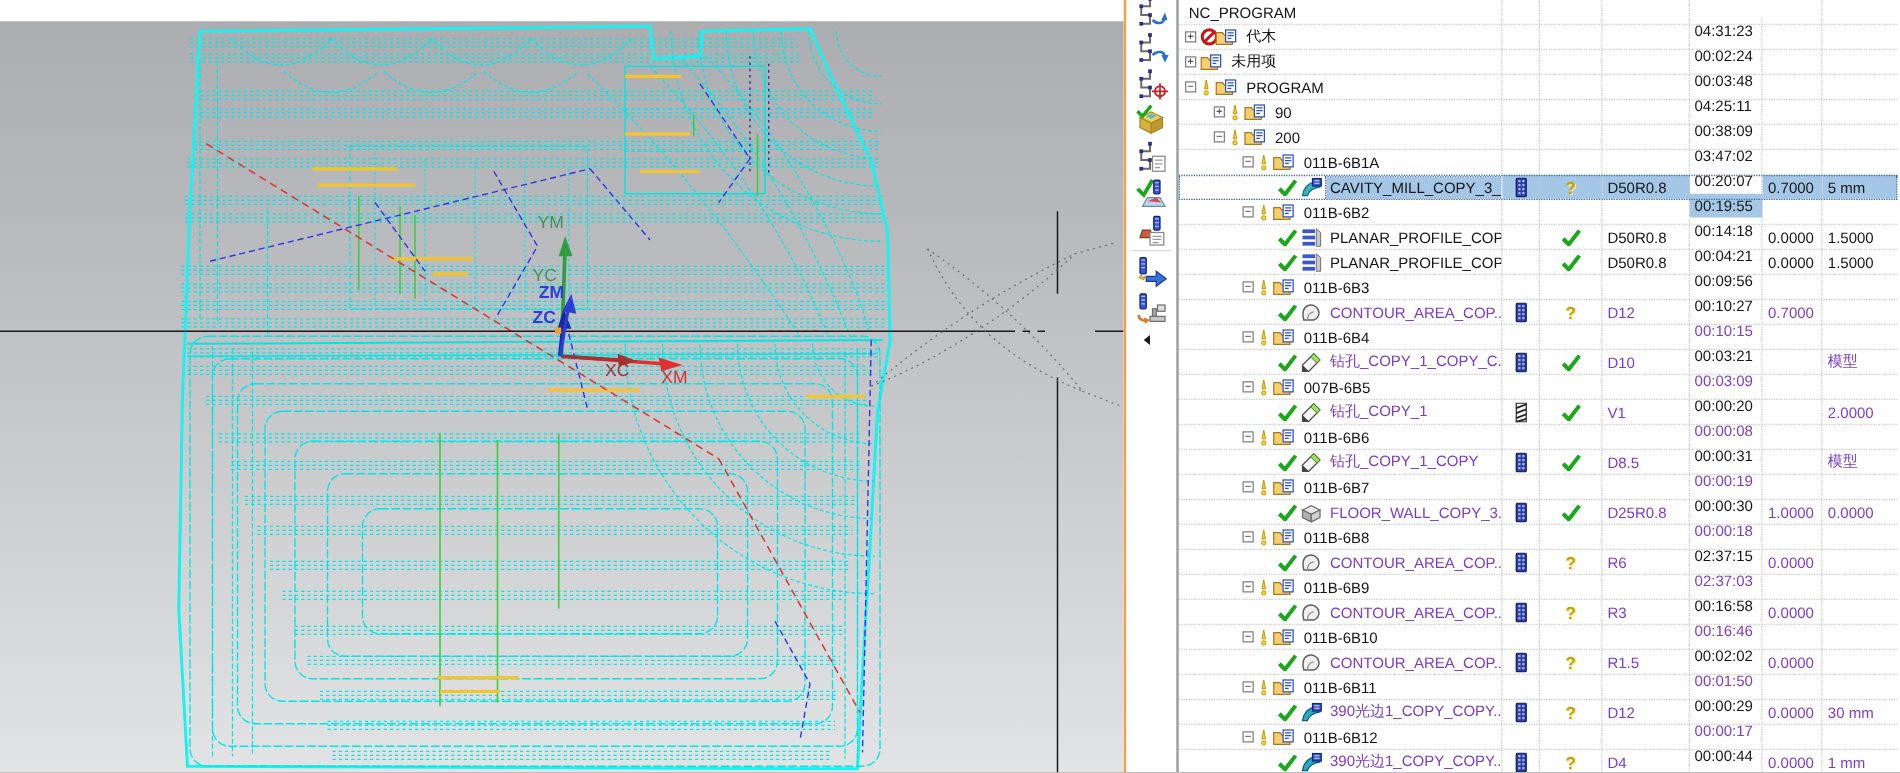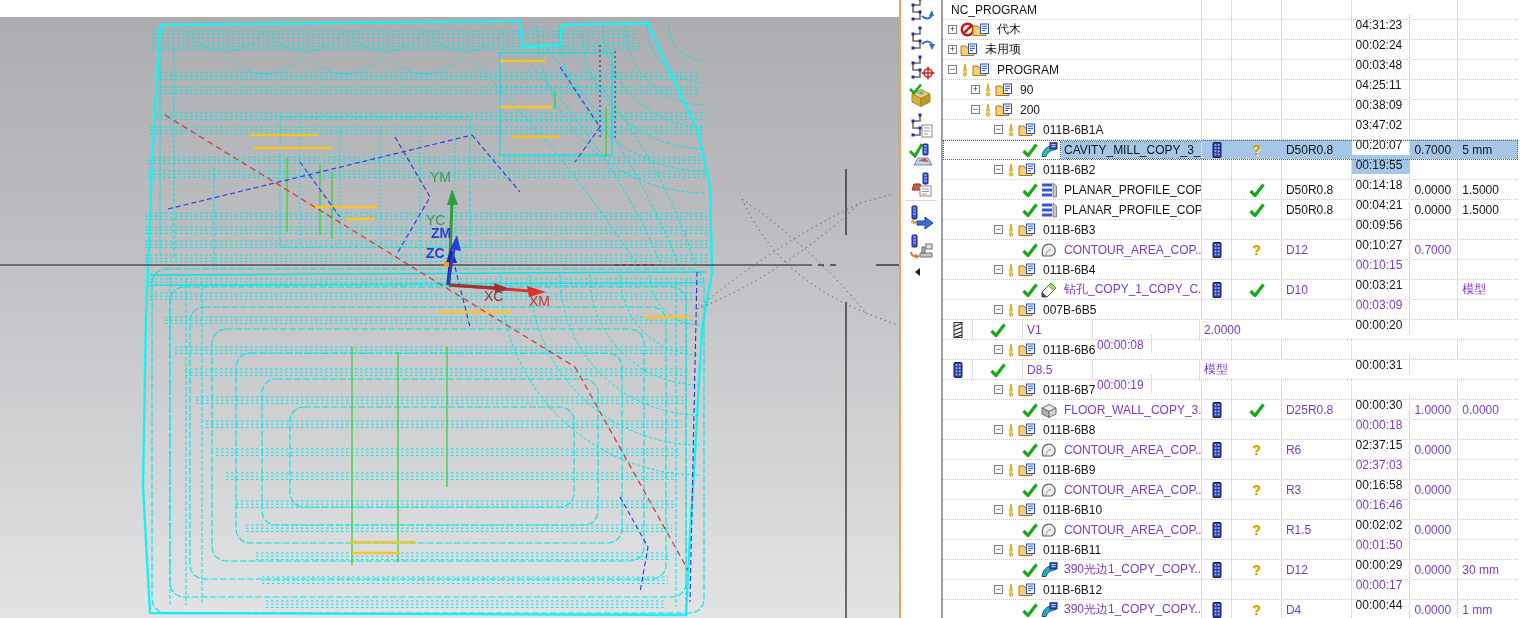--- a/index.html
+++ b/index.html
@@ -734,20 +734,31 @@
             <span class="lbl black">007B-6B5</span>
           </div>
           <div class="cell c-chg"></div>
           <div class="cell c-path"></div>
           <div class="cell c-tool black"></div>
           <div class="cell c-time black">00:00:20</div>
           <div class="cell c-v1 black"></div>
           <div class="cell c-v2 black"></div>
         </div>
         <div class="row">
+          <div class="cell c-name" style="padding-left:79px">
+            <svg class="chk" width="16" height="14" viewBox="0 0 16 14">
+              <path d="M1.5,8 L6,12.5 L14.5,1.5" fill="none" stroke="#18a818" stroke-width="3.2"></path>
+            </svg>
+            <svg class="opicon" width="18" height="16" viewBox="0 0 18 16">
+              <path d="M11,1 L16,6 L7,15 L2,15 L2,10 Z" fill="#f8f8f8" stroke="#505050"></path>
+              <path d="M2,15 L2,10 L7,15 Z" fill="#404040"></path>
+              <path d="M11,1 L16,6 L13.5,8.5 L8.5,3.5 Z" fill="#9adf60" stroke="#508030" stroke-width="0.8"></path>
+            </svg>
+            <span class="lbl purple">钻孔_COPY_1</span>
+          </div>
           <div class="cell c-chg">
             <svg width="10" height="16" viewBox="0 0 10 16">
               <rect x="1" y="0.5" width="8" height="15" fill="#f4f4f4" stroke="#333"></rect>
               <path d="M1,4.5 L9,1.5 M1,8.5 L9,5.5 M1,12.5 L9,9.5 M1,15.5 L9,13" stroke="#222" stroke-width="1.3"></path>
             </svg>
           </div>
           <div class="cell c-path">
             <svg class="chk" width="16" height="14" viewBox="0 0 16 14">
               <path d="M1.5,8 L6,12.5 L14.5,1.5" fill="none" stroke="#18a818" stroke-width="3.2"></path>
             </svg>
@@ -772,20 +783,31 @@
             <span class="lbl black">011B-6B6</span>
           </div>
           <div class="cell c-chg"></div>
           <div class="cell c-path"></div>
           <div class="cell c-tool black"></div>
           <div class="cell c-time black">00:00:31</div>
           <div class="cell c-v1 black"></div>
           <div class="cell c-v2 black"></div>
         </div>
         <div class="row">
+          <div class="cell c-name" style="padding-left:79px">
+            <svg class="chk" width="16" height="14" viewBox="0 0 16 14">
+              <path d="M1.5,8 L6,12.5 L14.5,1.5" fill="none" stroke="#18a818" stroke-width="3.2"></path>
+            </svg>
+            <svg class="opicon" width="18" height="16" viewBox="0 0 18 16">
+              <path d="M11,1 L16,6 L7,15 L2,15 L2,10 Z" fill="#f8f8f8" stroke="#505050"></path>
+              <path d="M2,15 L2,10 L7,15 Z" fill="#404040"></path>
+              <path d="M11,1 L16,6 L13.5,8.5 L8.5,3.5 Z" fill="#9adf60" stroke="#508030" stroke-width="0.8"></path>
+            </svg>
+            <span class="lbl purple">钻孔_COPY_1_COPY</span>
+          </div>
           <div class="cell c-chg">
             <svg width="10" height="16" viewBox="0 0 10 16">
               <rect x="1" y="0.5" width="8" height="15" rx="1" fill="#2f3f9e" stroke="#141e60"></rect>
               <g fill="#9fb4ff">
                 <rect x="2.6" y="2" width="1.8" height="1.8"></rect>
                 <rect x="5.8" y="2" width="1.8" height="1.8"></rect>
                 <rect x="2.6" y="5.2" width="1.8" height="1.8"></rect>
                 <rect x="5.8" y="5.2" width="1.8" height="1.8"></rect>
                 <rect x="2.6" y="8.4" width="1.8" height="1.8"></rect>
                 <rect x="5.8" y="8.4" width="1.8" height="1.8"></rect>

